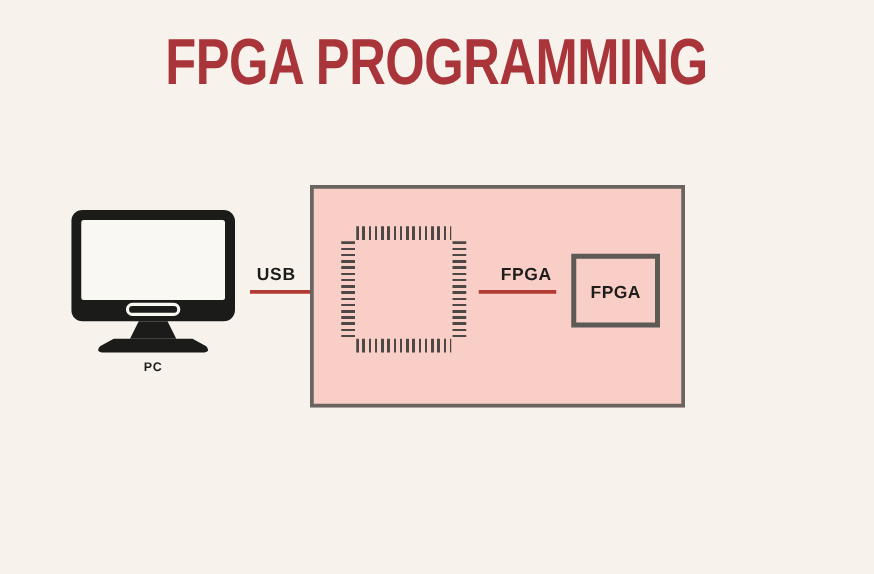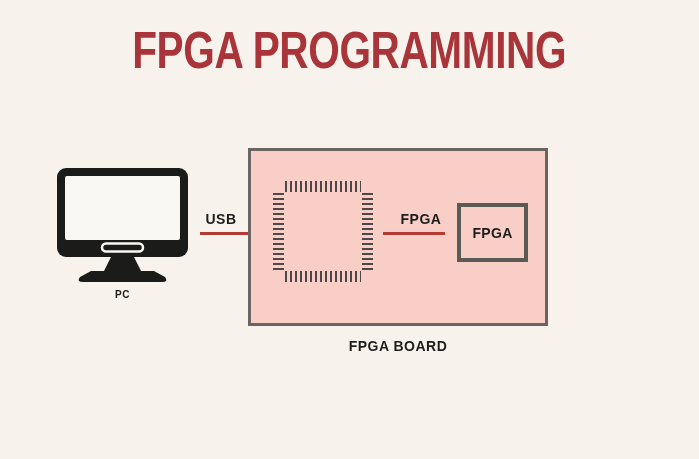--- a/index.html
+++ b/index.html
@@ -127,15 +127,14 @@
     <div class="chip-pins right"></div>
   </div>
 
   <div class="small-label jtag-label">FPGA</div>
   <div class="conn-line jtag-line"></div>
 
   <div class="fpga-box">
     <span>FPGA</span>
   </div>
 
-  <div class="small-label board-label">FPGA BOARD</div>
 
 </div>
 
 </body></html>

